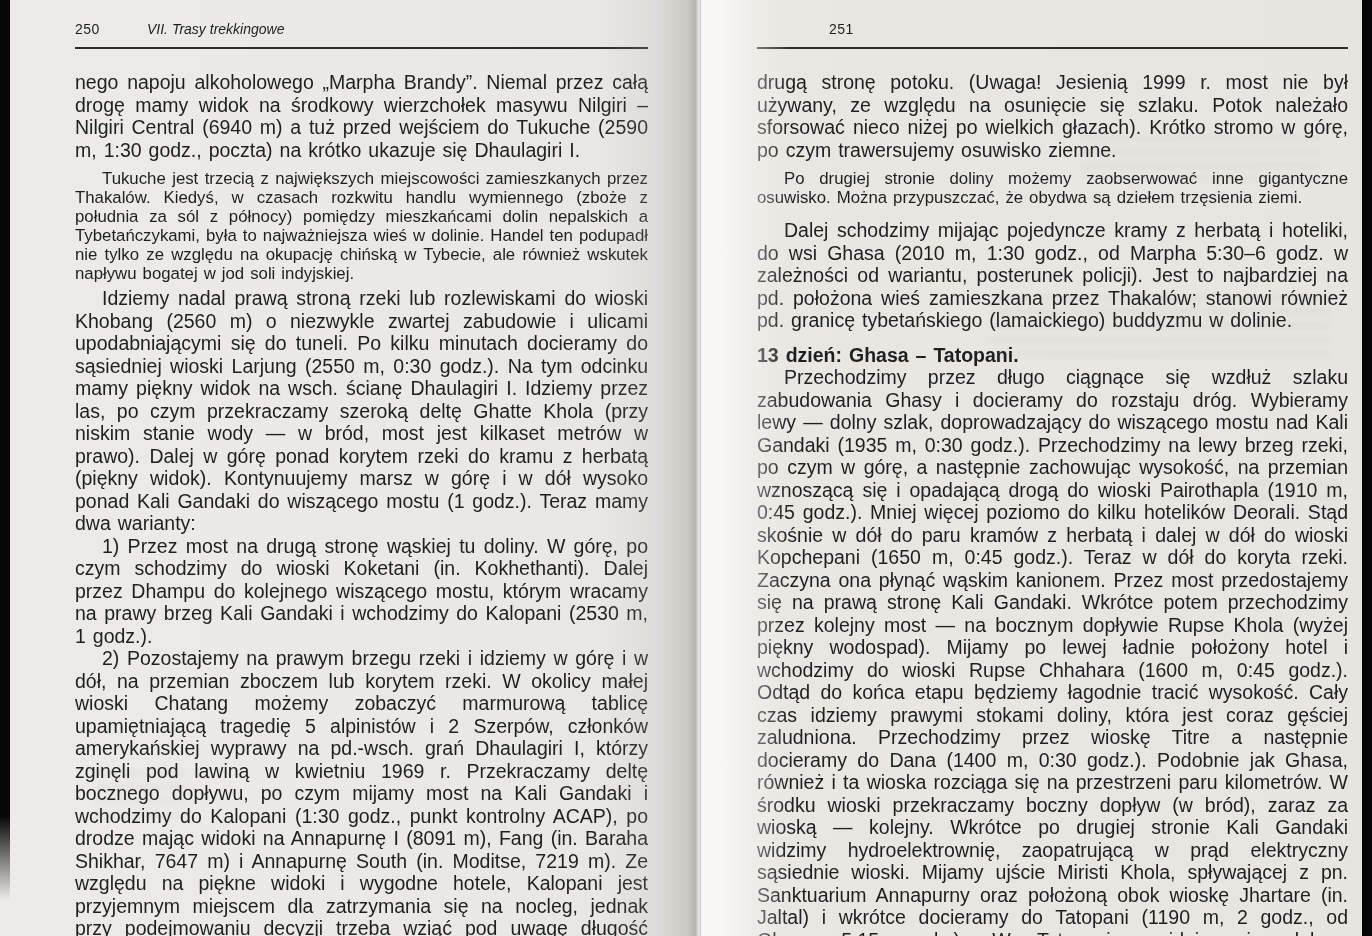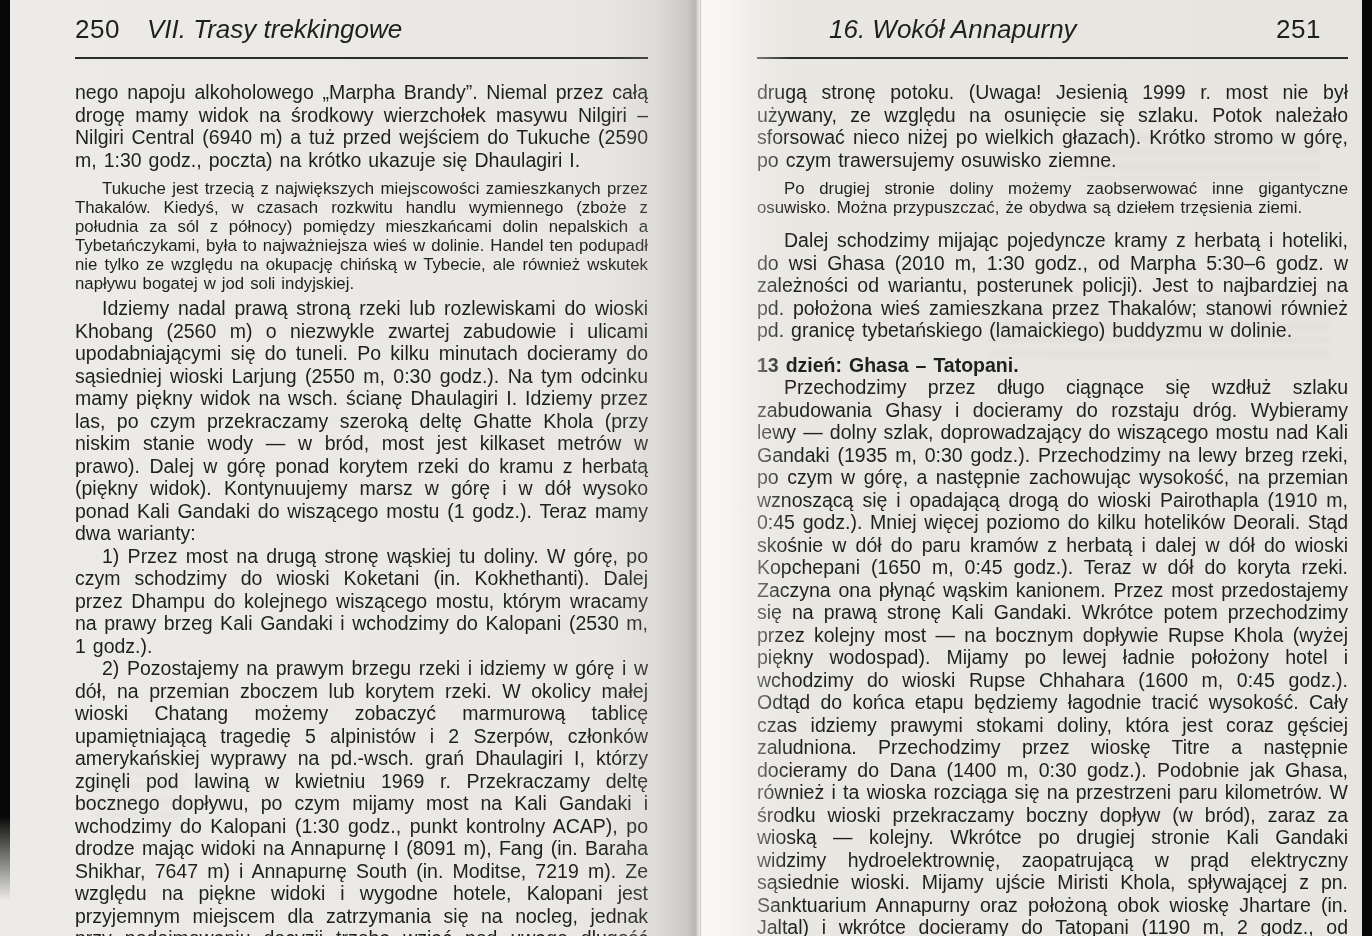--- a/index.html
+++ b/index.html
@@ -42,22 +42,22 @@
   
   .edge-fade-left {
     position:absolute; left:0; bottom:0; width:12px; height:120px;
     background:linear-gradient(180deg, rgba(236,235,231,0) 0%, #ecebe7 70%);
     pointer-events:none;
   }
   
   .running-head {
     display:flex; align-items:baseline;
     border-bottom:2px solid #2c2c2c;
-    padding-bottom:17px; margin-bottom:0;
-    font-size:26px; line-height:22px;
+    padding-bottom:7px; margin-bottom:0;
+    font-size:14px; line-height:22px;
   }
   .running-head .pageno { width:72px; letter-spacing:0.5px; }
   .running-head .pageno.right { }
   .running-head .title { flex:1; text-align:left; font-style:italic; }
   
   .p {
     margin:0; text-align:justify;
     font-size:19.5px; line-height:22.5px;
     word-spacing:0.08em;
   }
@@ -92,21 +92,20 @@
     <p class="p small ind mt-sm">Tukuche jest trzecią z największych miejscowości zamieszkanych przez Thakalów. Kiedyś, w czasach rozkwitu handlu wymiennego (zboże z południa za sól z północy) pomiędzy mieszkańcami dolin nepalskich a Tybetańczykami, była to najważniejsza wieś w dolinie. Handel ten podupadł nie tylko ze względu na okupację chińską w Tybecie, ale również wskutek napływu bogatej w jod soli indyjskiej.</p>
     <p class="p ind mt-xs">Idziemy nadal prawą stroną rzeki lub rozlewiskami do wioski Khobang (2560 m) o niezwykle zwartej zabudowie i ulicami upodabniającymi się do tuneli. Po kilku minutach docieramy do sąsiedniej wioski Larjung (2550 m, 0:30 godz.). Na tym odcinku mamy piękny widok na wsch. ścianę Dhaulagiri I. Idziemy przez las, po czym przekraczamy szeroką deltę Ghatte Khola (przy niskim stanie wody — w bród, most jest kilkaset metrów w prawo). Dalej w górę ponad korytem rzeki do kramu z herbatą (piękny widok). Kontynuujemy marsz w górę i w dół wysoko ponad Kali Gandaki do wiszącego mostu (1 godz.). Teraz mamy dwa warianty:</p>
     <p class="p ind">1) Przez most na drugą stronę wąskiej tu doliny. W górę, po czym schodzimy do wioski Koketani (in. Kokhethanti). Dalej przez Dhampu do kolejnego wiszącego mostu, którym wracamy na prawy brzeg Kali Gandaki i wchodzimy do Kalopani (2530 m, 1 godz.).</p>
     <p class="p ind">2) Pozostajemy na prawym brzegu rzeki i idziemy w górę i w dół, na przemian zboczem lub korytem rzeki. W okolicy małej wioski Chatang możemy zobaczyć marmurową tablicę upamiętniającą tragedię 5 alpinistów i 2 Szerpów, członków amerykańskiej wyprawy na pd.-wsch. grań Dhaulagiri I, którzy zginęli pod lawiną w kwietniu 1969 r. Przekraczamy deltę bocznego dopływu, po czym mijamy most na Kali Gandaki i wchodzimy do Kalopani (1:30 godz., punkt kontrolny ACAP), po drodze mając widoki na Annapurnę I (8091 m), Fang (in. Baraha Shikhar, 7647 m) i Annapurnę South (in. Moditse, 7219 m). Ze względu na piękne widoki i wygodne hotele, Kalopani jest przyjemnym miejscem dla zatrzymania się na nocleg, jednak przy podejmowaniu decyzji trzeba wziąć pod uwagę długość następnego etapu.</p>
 
   </div>
 
   <div class="page page-right">
     <div class="running-head">
       <span class="pageno"></span>
-      <span class="title">16. Wokół Annapurny</span>
       <span class="pageno right">251</span>
     </div>
     <p class="p mt-lg">drugą stronę potoku. (Uwaga! Jesienią 1999 r. most nie był używany, ze względu na osunięcie się szlaku. Potok należało sforsować nieco niżej po wielkich głazach). Krótko stromo w górę, po czym trawersujemy osuwisko ziemne.</p>
     <p class="p small ind mt-sm">Po drugiej stronie doliny możemy zaobserwować inne gigantyczne osuwisko. Można przypuszczać, że obydwa są dziełem trzęsienia ziemi.</p>
     <p class="p ind mt-md">Dalej schodzimy mijając pojedyncze kramy z herbatą i hoteliki, do wsi Ghasa (2010 m, 1:30 godz., od Marpha 5:30–6 godz. w zależności od wariantu, posterunek policji). Jest to najbardziej na pd. położona wieś zamieszkana przez Thakalów; stanowi również pd. granicę tybetańskiego (lamaickiego) buddyzmu w dolinie.</p>
     <p class="p h mt-md">13 dzień: Ghasa – Tatopani.</p>
     <p class="p ind">Przechodzimy przez długo ciągnące się wzdłuż szlaku zabudowania Ghasy i docieramy do rozstaju dróg. Wybieramy lewy — dolny szlak, doprowadzający do wiszącego mostu nad Kali Gandaki (1935 m, 0:30 godz.). Przechodzimy na lewy brzeg rzeki, po czym w górę, a następnie zachowując wysokość, na przemian wznoszącą się i opadającą drogą do wioski Pairothapla (1910 m, 0:45 godz.). Mniej więcej poziomo do kilku hotelików Deorali. Stąd skośnie w dół do paru kramów z herbatą i dalej w dół do wioski Kopchepani (1650 m, 0:45 godz.). Teraz w dół do koryta rzeki. Zaczyna ona płynąć wąskim kanionem. Przez most przedostajemy się na prawą stronę Kali Gandaki. Wkrótce potem przechodzimy przez kolejny most — na bocznym dopływie Rupse Khola (wyżej piękny wodospad). Mijamy po lewej ładnie położony hotel i wchodzimy do wioski Rupse Chhahara (1600 m, 0:45 godz.). Odtąd do końca etapu będziemy łagodnie tracić wysokość. Cały czas idziemy prawymi stokami doliny, która jest coraz gęściej zaludniona. Przechodzimy przez wioskę Titre a następnie docieramy do Dana (1400 m, 0:30 godz.). Podobnie jak Ghasa, również i ta wioska rozciąga się na przestrzeni paru kilometrów. W środku wioski przekraczamy boczny dopływ (w bród), zaraz za wioską — kolejny. Wkrótce po drugiej stronie Kali Gandaki widzimy hydroelektrownię, zaopatrującą w prąd elektryczny sąsiednie wioski. Mijamy ujście Miristi Khola, spływającej z pn. Sanktuarium Annapurny oraz położoną obok wioskę Jhartare (in. Jaltal) i wkrótce docieramy do Tatopani (1190 m, 2 godz., od Ghasa 5:15 godz.). W Tatopani znajdują się dobrze zagospodarowane ciepłe źródła (wstęp za niewielką opłatą) oraz wiele</p>
   </div>
 
   <div class="gutter"></div>

